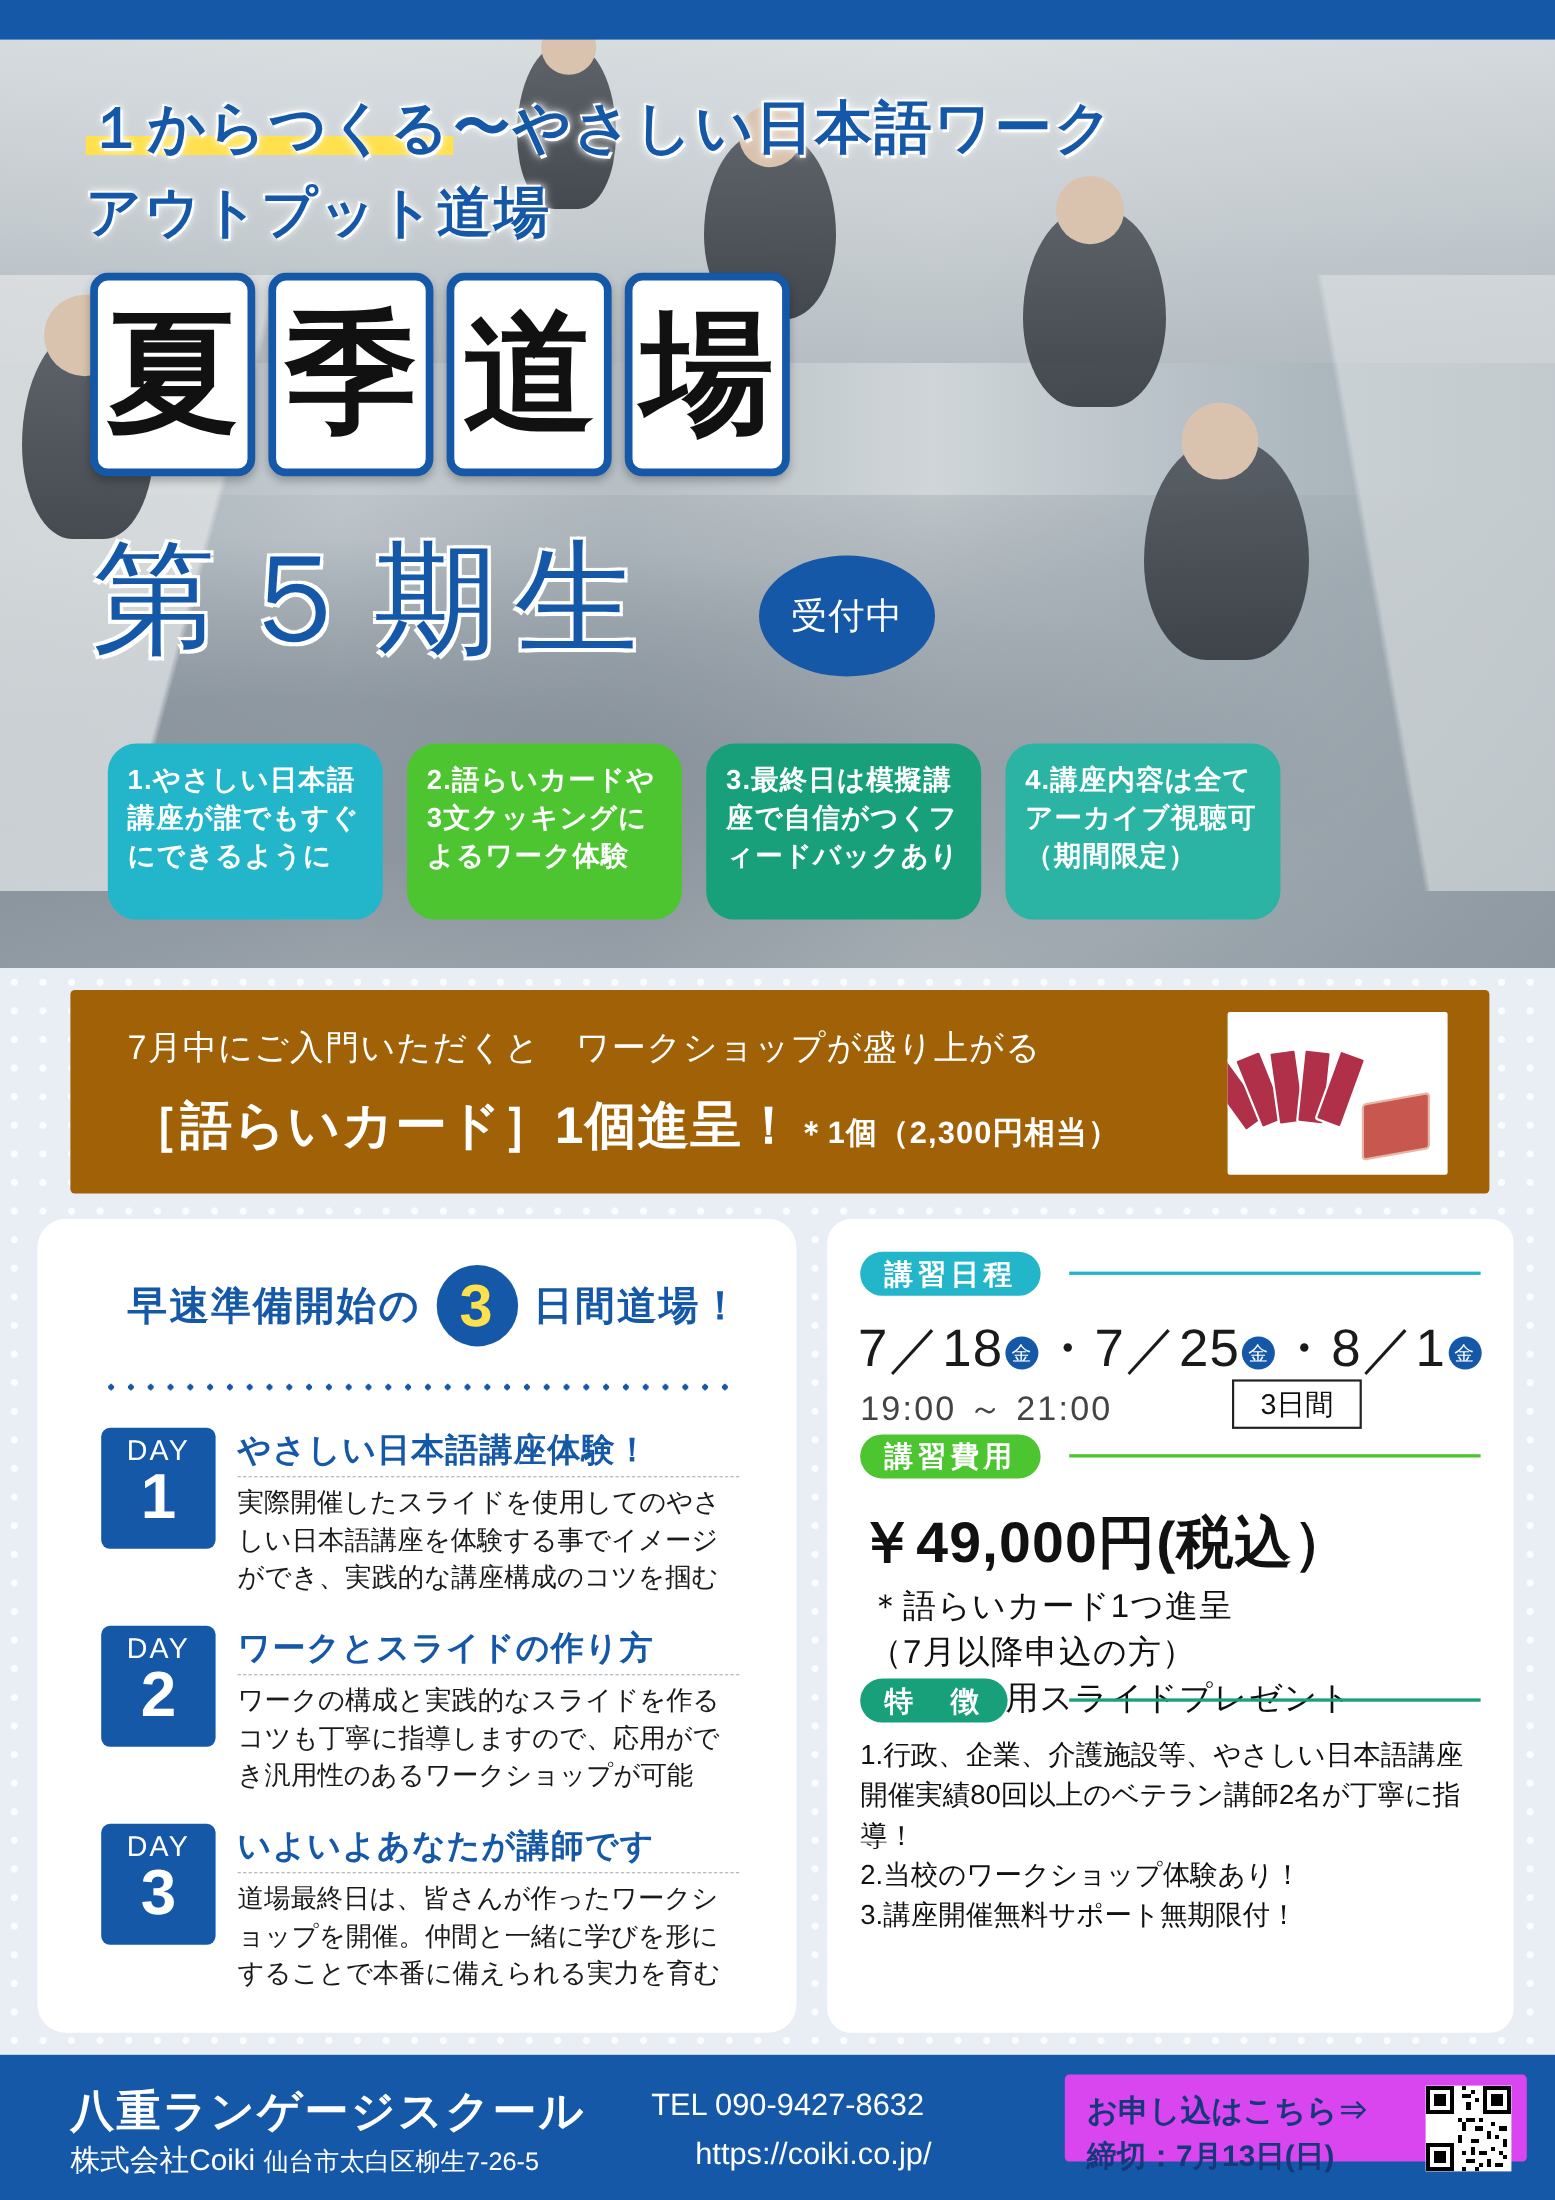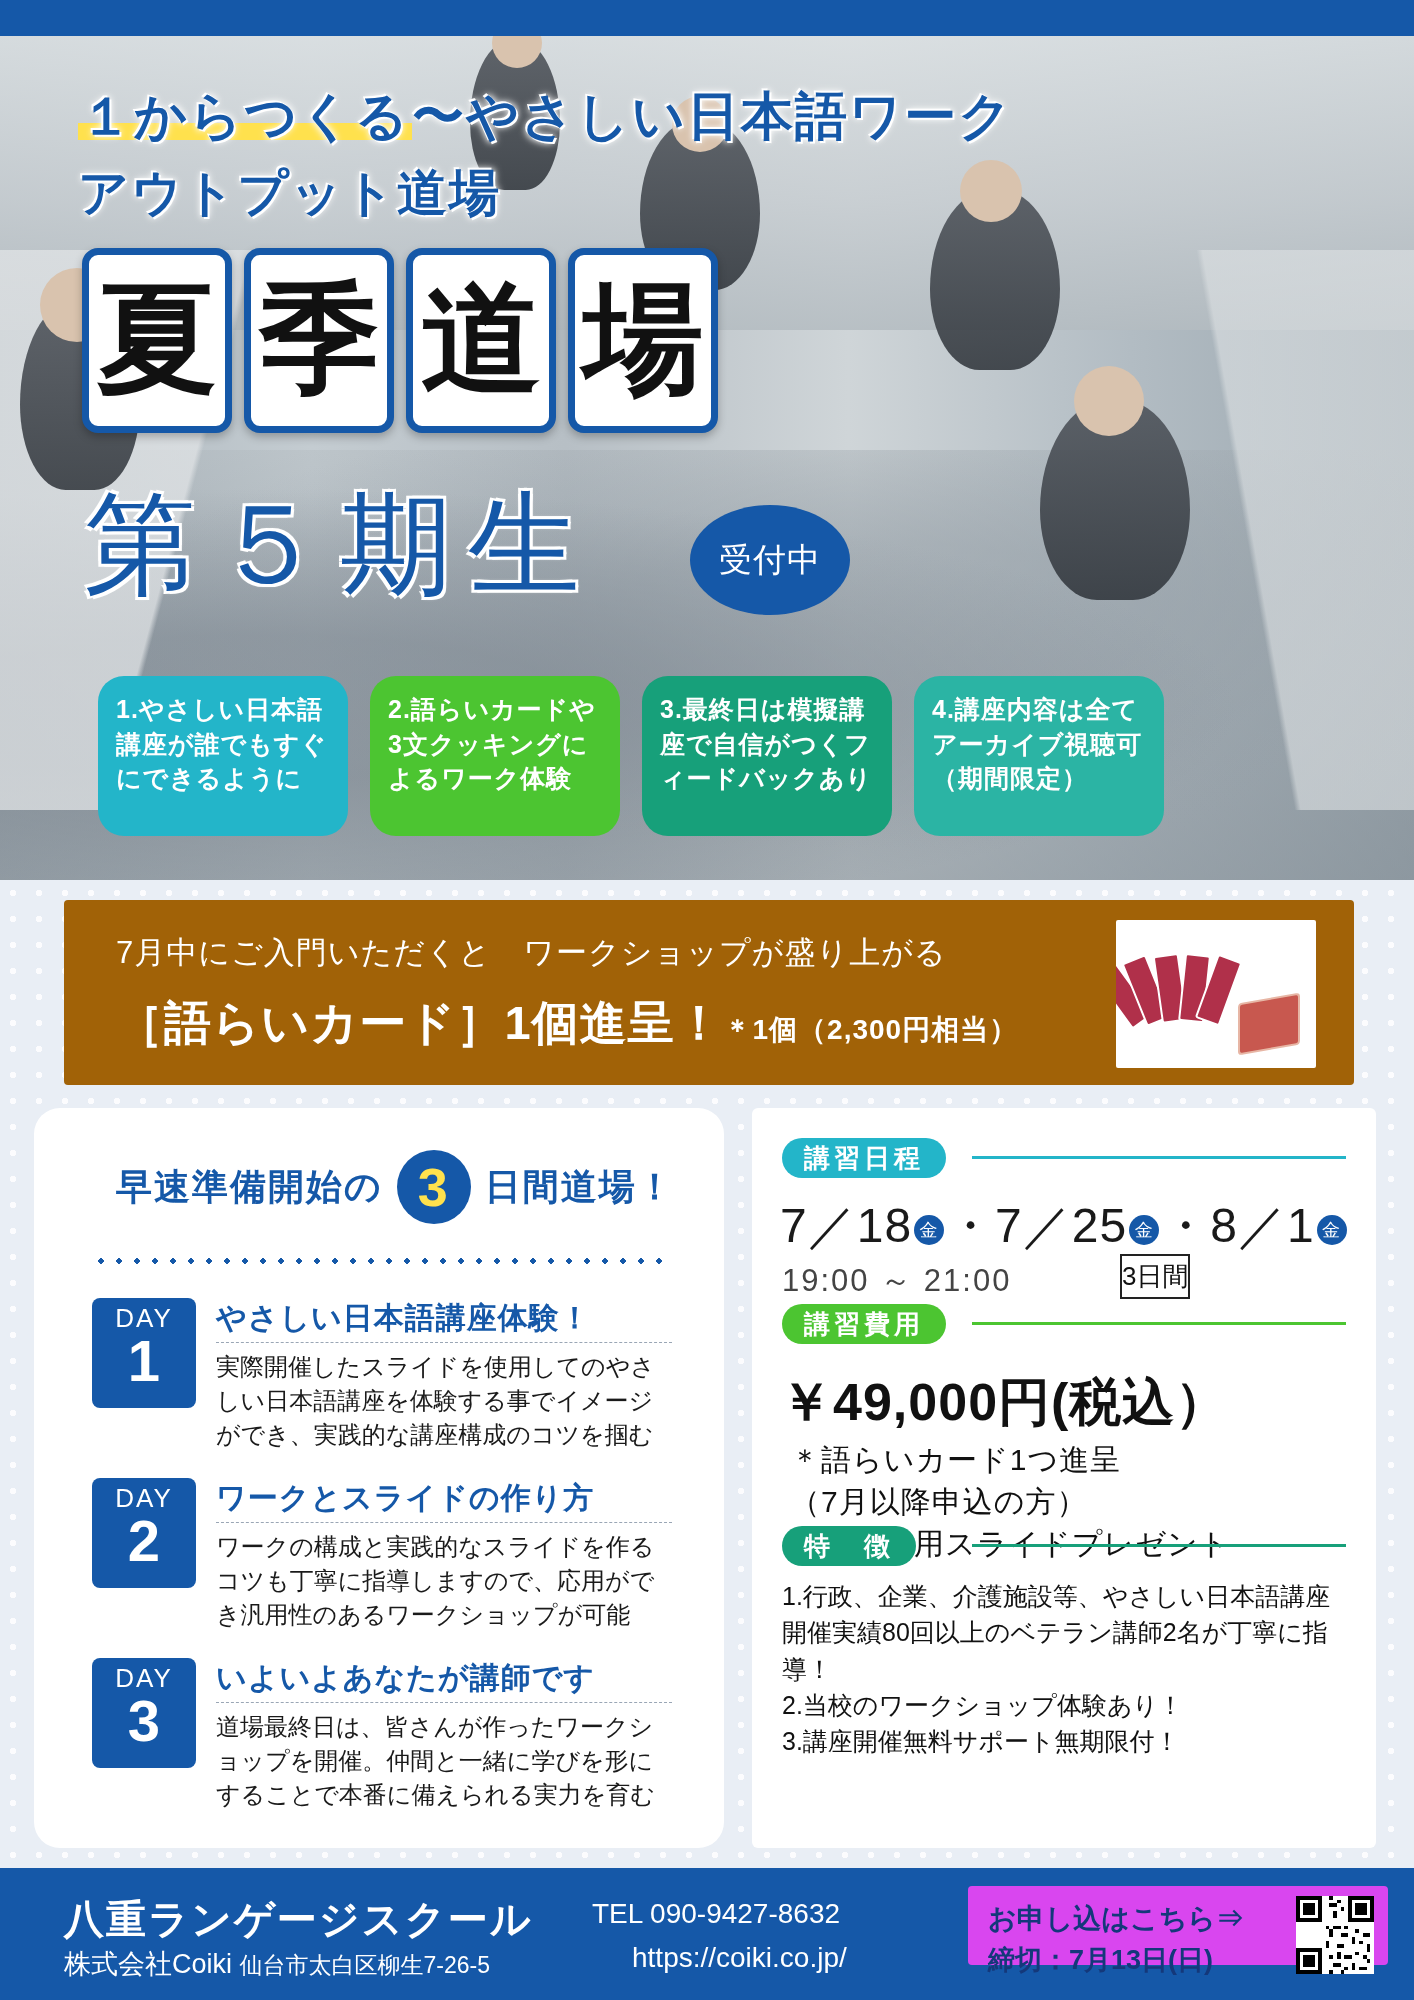--- a/index.html
+++ b/index.html
@@ -133,21 +133,21 @@
 
   
   .panel-left {
     position: absolute; left: 34px; top: 1108px;
     width: 690px; height: 740px;
     background: #fff; border-radius: 26px;
   }
   .panel-right {
     position: absolute; left: 752px; top: 1108px;
     width: 624px; height: 740px;
-    background: #fff; border-radius: 6px;
+    background: #fff; border-radius: 22px;
   }
 
   .lt-head {
     position: absolute; left: 82px; top: 42px;
     font-size: 36px; font-weight: 700; color: #1558a8; letter-spacing: 2px;
     display: flex; align-items: center; gap: 8px;
   }
   .circle3 {
     width: 74px; height: 74px; border-radius: 50%; background: #1558a8;
     color: #ffe14d; font-size: 54px; font-weight: 700;
@@ -192,21 +192,21 @@
     font-size: 48px; color: #1a1a1a; letter-spacing: 1px; white-space: nowrap;
   }
   .fri {
     display: inline-block; width: 30px; height: 30px; border-radius: 50%;
     background: #1558a8; color:#fff; font-size: 18px; line-height: 30px;
     text-align: center; vertical-align: 6px; margin: 0 2px;
   }
   .time { position: absolute; left: 30px; top: 152px; font-size: 31px; color: #444; letter-spacing: 2px; }
   .days3 {
     position: absolute; left: 368px; top: 146px;
-    border: 2px solid #222; padding: 3px 0; font-size: 26px; color:#111;
+    border: 2px solid #222; padding: 3px 24px; font-size: 26px; color:#111;
   }
   .price { position: absolute; left: 28px; top: 260px; font-size: 52px; font-weight: 700; color: #111; letter-spacing: 1px;}
   .price-note { position: absolute; left: 38px; font-size: 30px; color: #111; letter-spacing: 1px;}
   .feat-list { position: absolute; left: 30px; top: 470px; width: 570px; font-size: 25px; line-height: 1.45; color:#111; }
 
   
   .footer {
     position: absolute; left: 0; top: 1868px; width: 1414px; height: 132px;
     background: #1558a8; color: #fff;
   }

